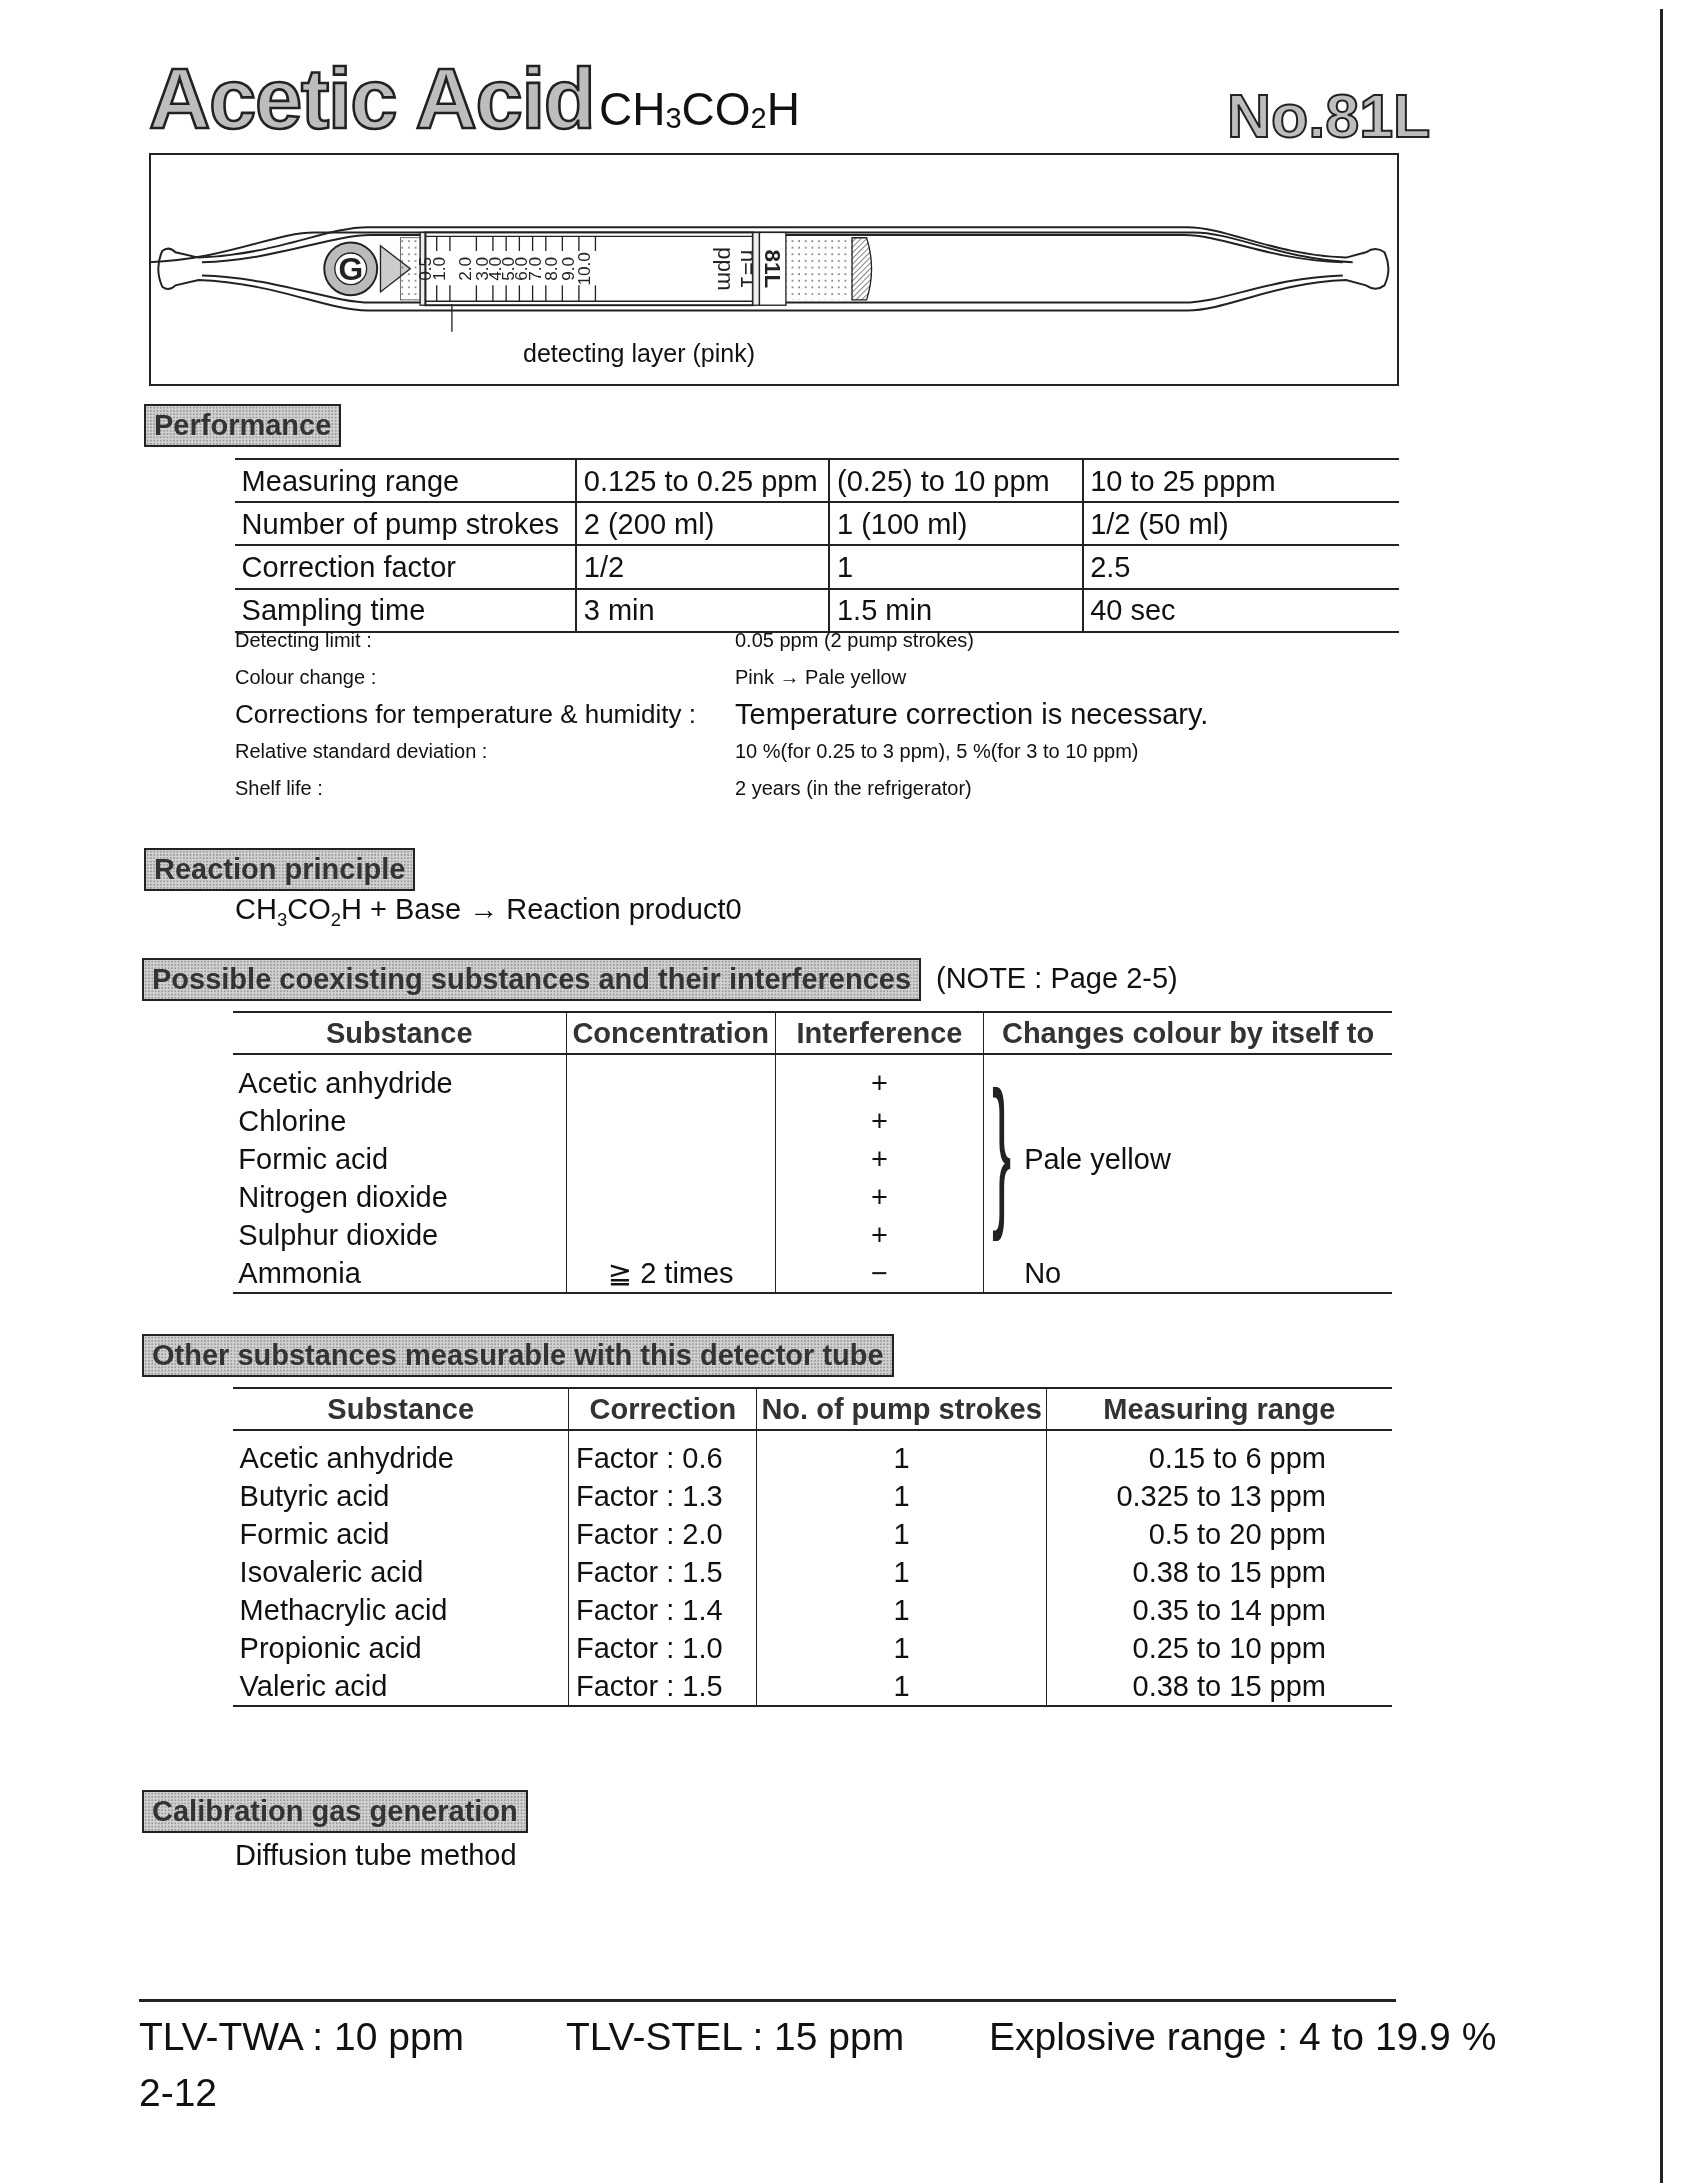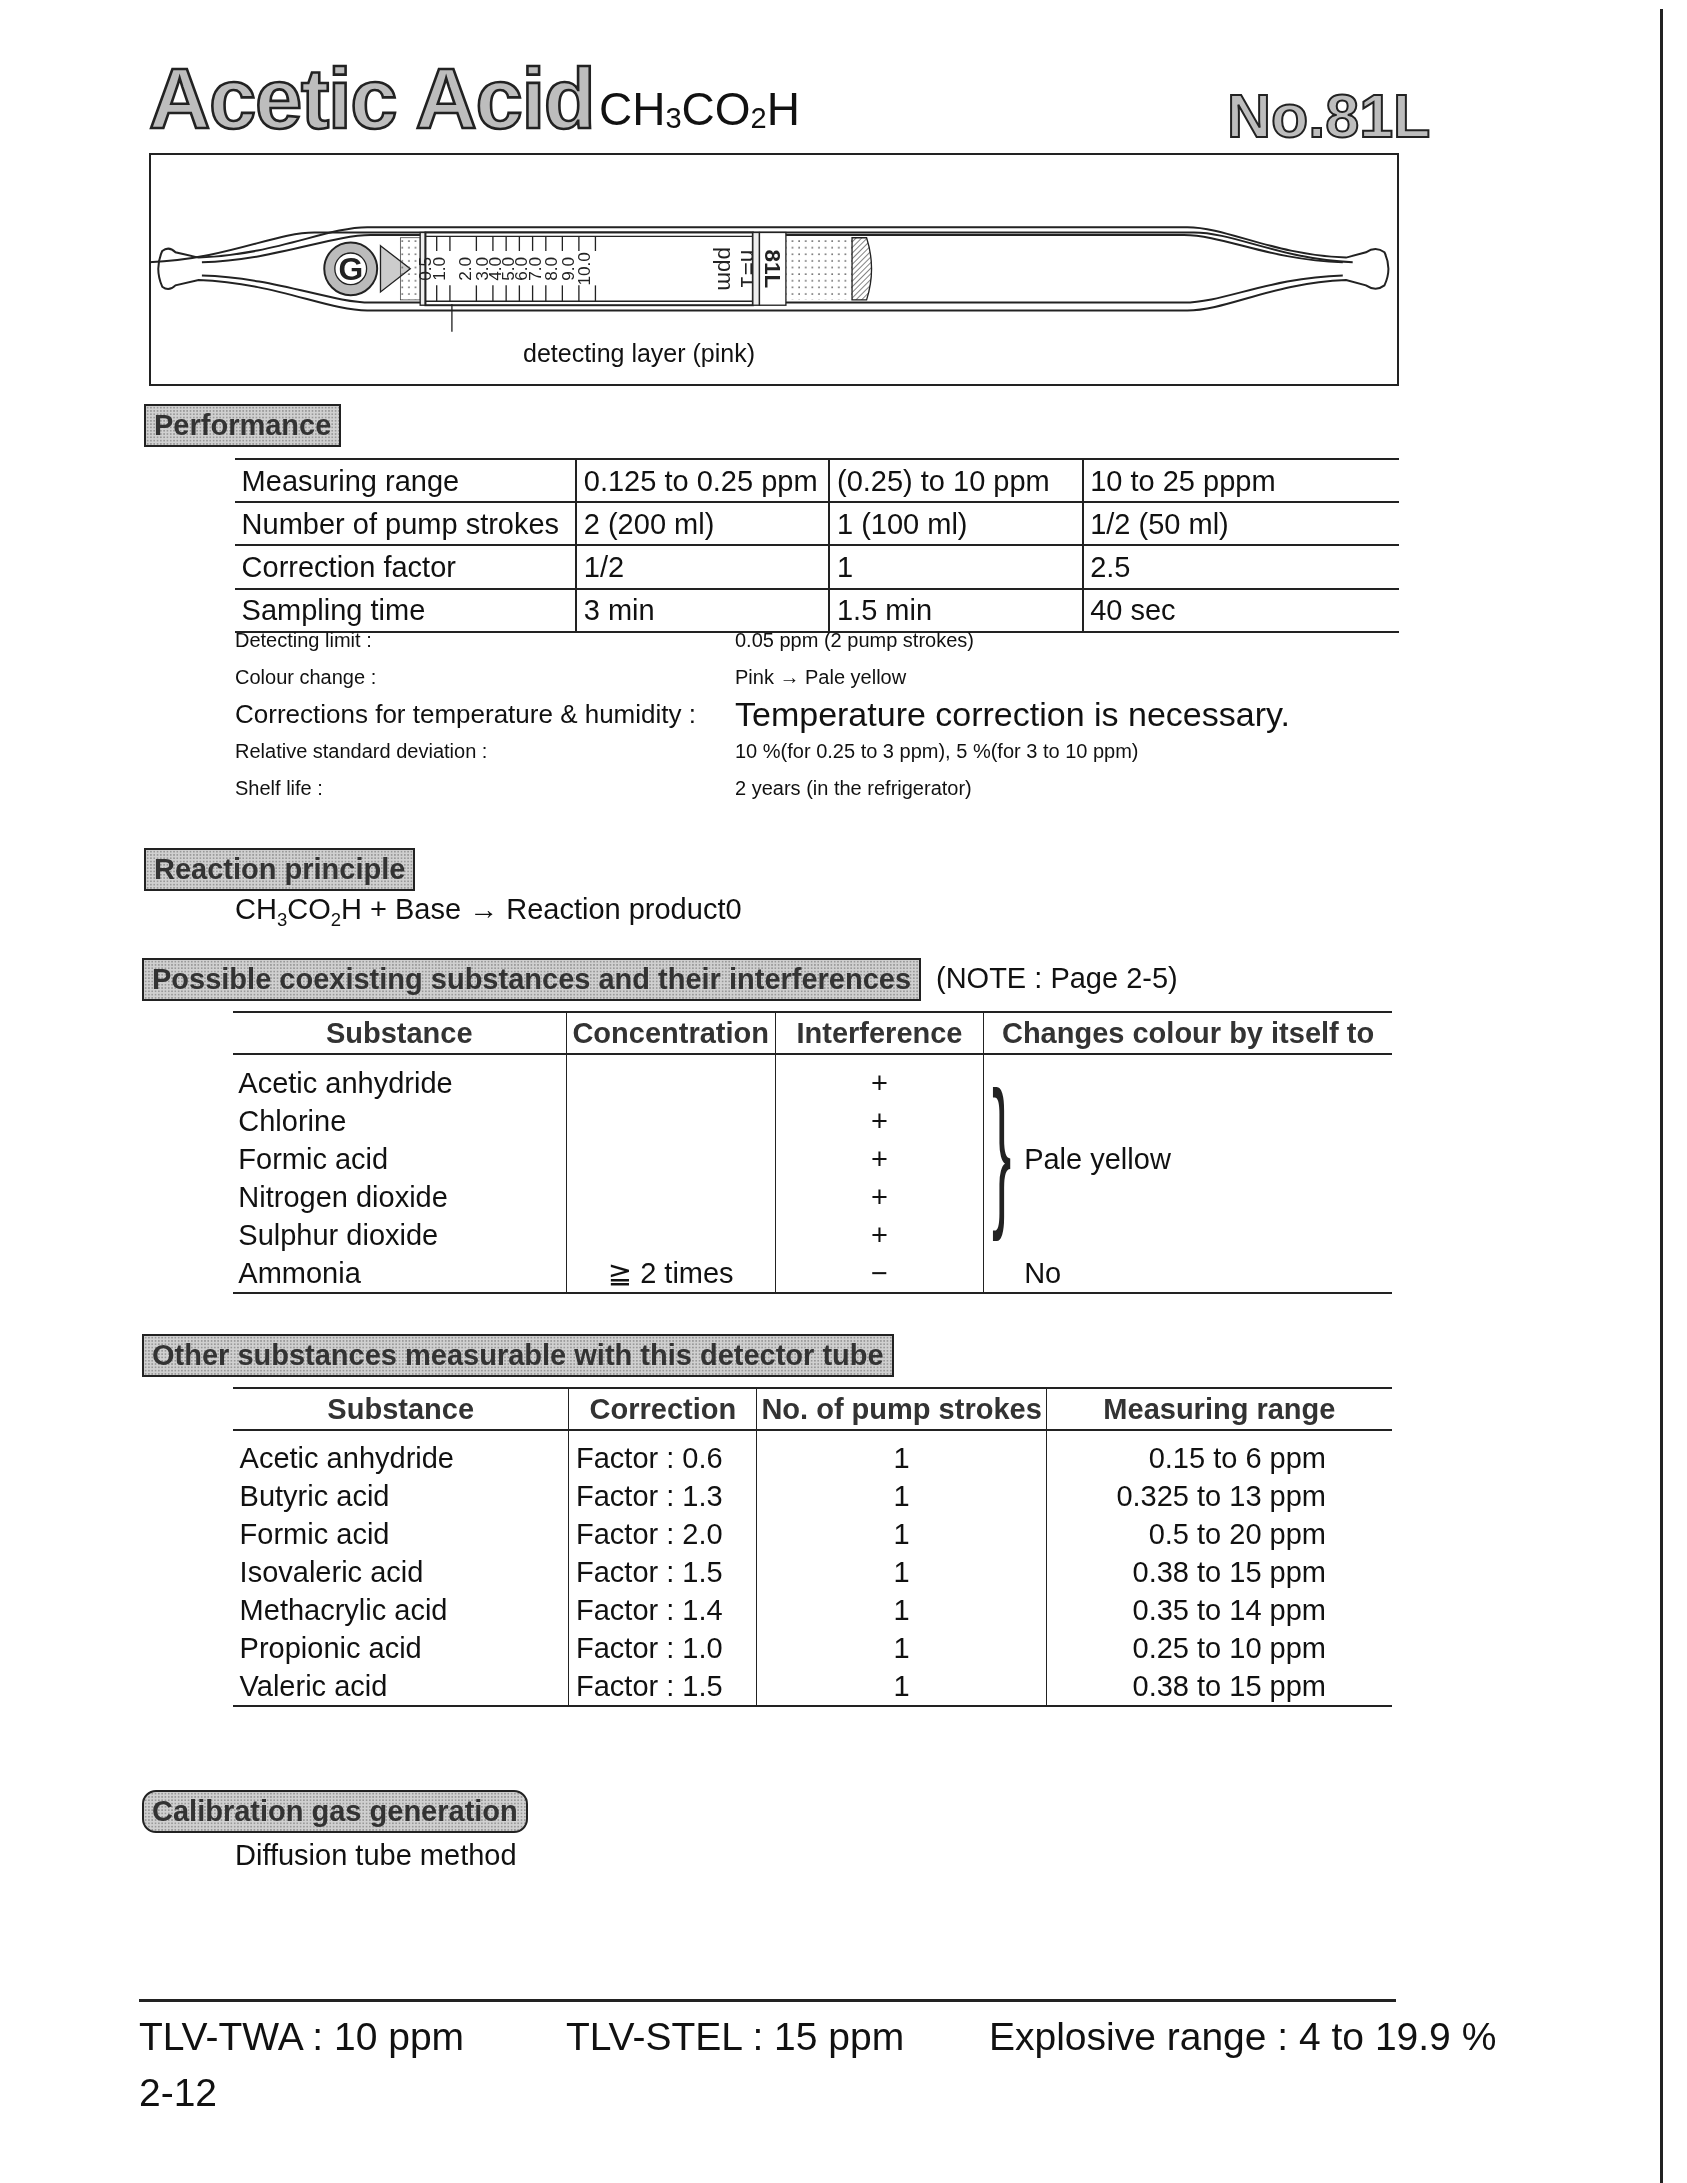--- a/index.html
+++ b/index.html
@@ -167,21 +167,21 @@
         <td style="width:327px">Sampling time</td>
         <td style="width:238px">3 min</td>
         <td class="hl" style="width:238px">1.5 min</td>
         <td>40 sec</td>
       </tr>
     </tbody>
 </table>
 <div id="specs">
     <div class="kv" style="top:622px"><span>Detecting limit :</span><span class="v">0.05 ppm  (2 pump strokes)</span></div>
     <div class="kv" style="top:659px"><span>Colour change :</span><span class="v">Pink → Pale yellow</span></div>
-    <div class="kv small" style="top:696px"><span>Corrections for temperature &amp; humidity :</span><span class="v" style="font-size: 34px;">Temperature correction is necessary.</span></div>
+    <div class="kv small" style="top:696px"><span>Corrections for temperature &amp; humidity :</span><span class="v" style="font-size: 29px;">Temperature correction is necessary.</span></div>
     <div class="kv" style="top:733px"><span>Relative standard deviation :</span><span class="v">10 %(for 0.25 to 3 ppm), 5 %(for 3 to 10 ppm)</span></div>
     <div class="kv" style="top:770px"><span>Shelf life :</span><span class="v">2 years  (in the refrigerator)</span></div>
   </div>
 
 <div class="abs sect" style="left:144px;top:848px;">Reaction principle</div>
 <div class="abs text44" style="left:235px;top:893px;">CH<sub style="font-size:18.5px">3</sub>CO<sub style="font-size:18.5px">2</sub><span>H + Base → Reaction product0</span></div>
 
 <div class="abs sect" style="left:142px;top:958px;">Possible coexisting substances and their interferences</div>
 <div class="abs text44" style="left:936px;top:958px;line-height:40px;">(NOTE : Page 2-5)</div>
 <table class="intf">
@@ -278,21 +278,21 @@
       </tr>
       <tr>
         <td>Valeric acid</td>
         <td>Factor : 1.5</td>
         <td class="c">1</td>
         <td class="r">0.38 to 15 ppm</td>
       </tr>
     </tbody>
 </table>
 
-<div class="abs sect" style="left:142px;top:1790px;border-radius:14px;">Calibration gas generation</div>
+<div class="abs sect" style="left:142px;top:1790px;">Calibration gas generation</div>
 <div class="abs text44" style="left:235px;top:1839px;">Diffusion tube method</div>
 
 <div class="abs footline"></div>
 <div class="abs foot" style="left:139px;top:2015px;">TLV-TWA : 10 ppm</div>
 <div class="abs foot" style="left:566px;top:2015px;">TLV-STEL : 15 ppm</div>
 <div class="abs foot" style="left:989px;top:2015px;">Explosive range : 4 to 19.9 %</div>
 <div class="abs foot" style="left:139px;top:2071px;">2-12</div>
 
 
 </body></html>

